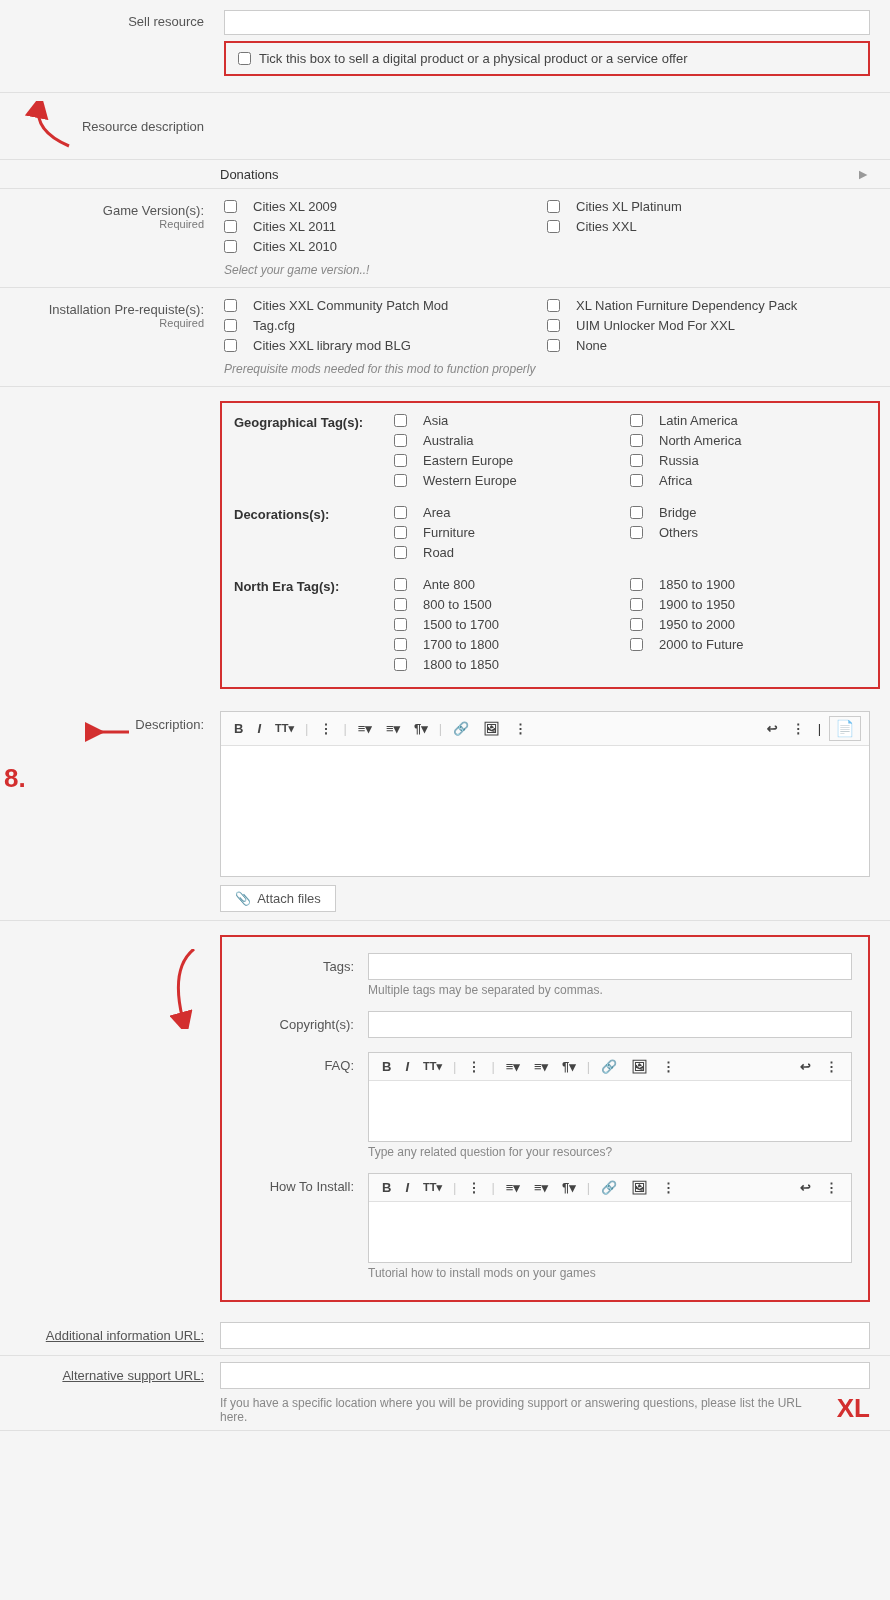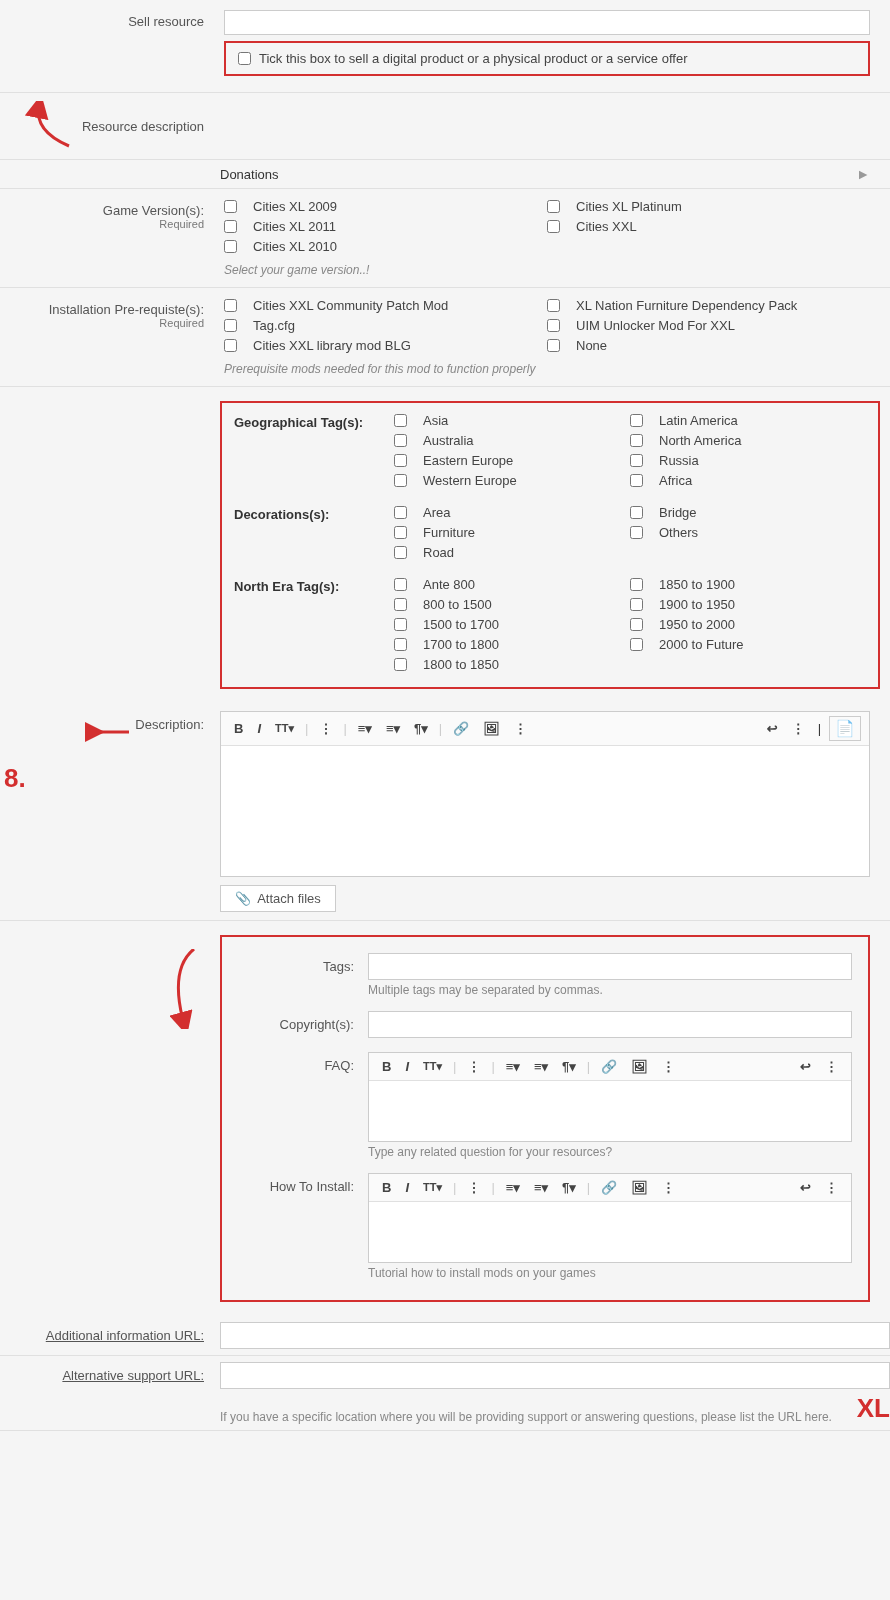--- a/index.html
+++ b/index.html
@@ -201,21 +201,21 @@
     .full-row-label {
       width: 220px;
       min-width: 220px;
       text-align: right;
       padding-right: 16px;
       padding-top: 6px;
       font-size: 13px;
       color: #555;
       text-decoration: underline;
     }
-    .full-row-content { flex:1; }
+    .full-row-content { flex:1; padding-right:20px; }
   </style>
 </head>
 <body>
 
 <div class="page-container">
 
   <div class="form-row">
     <div class="form-label">Sell resource</div>
     <div class="form-content">
       <select class="sell-resource-select">

